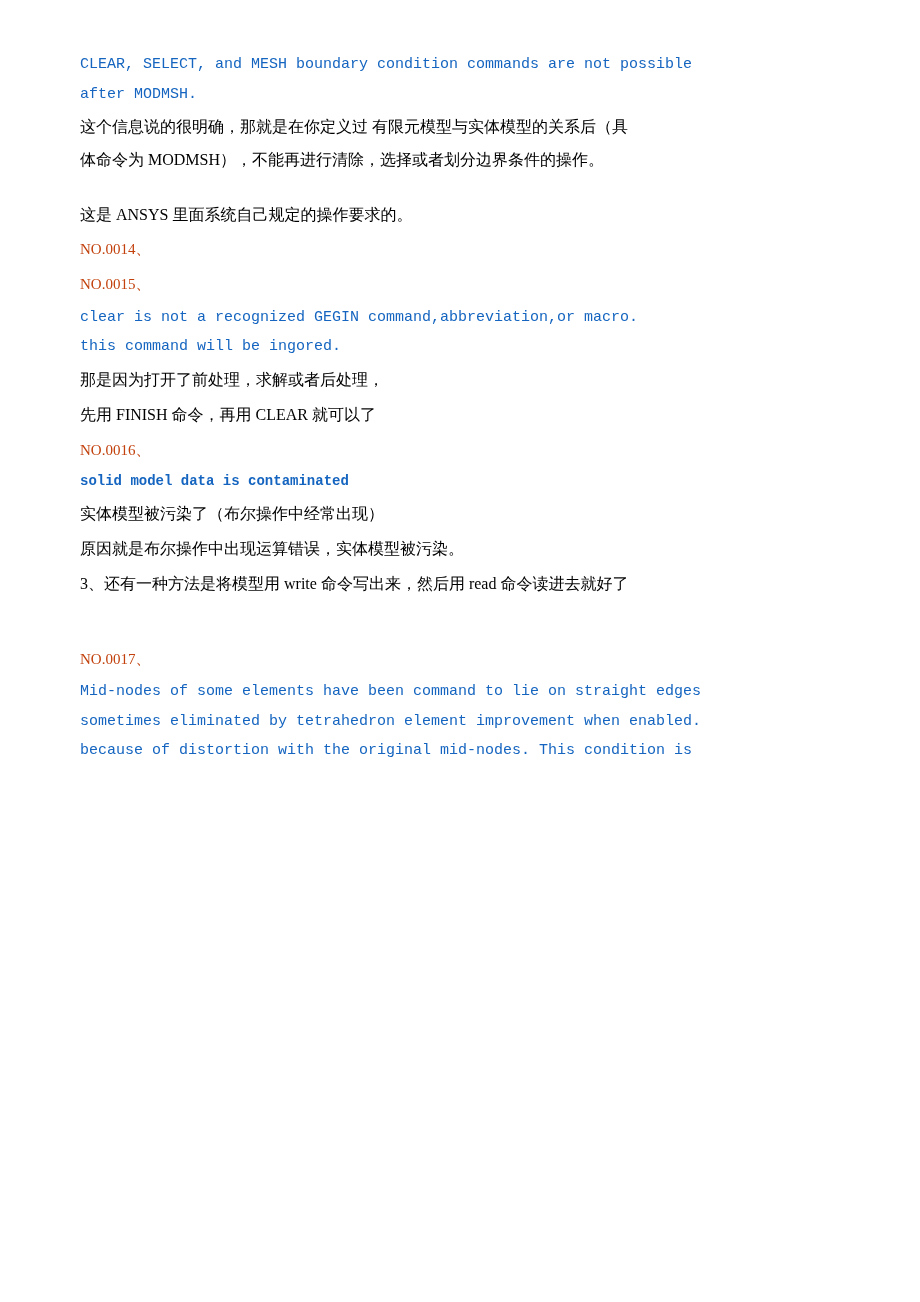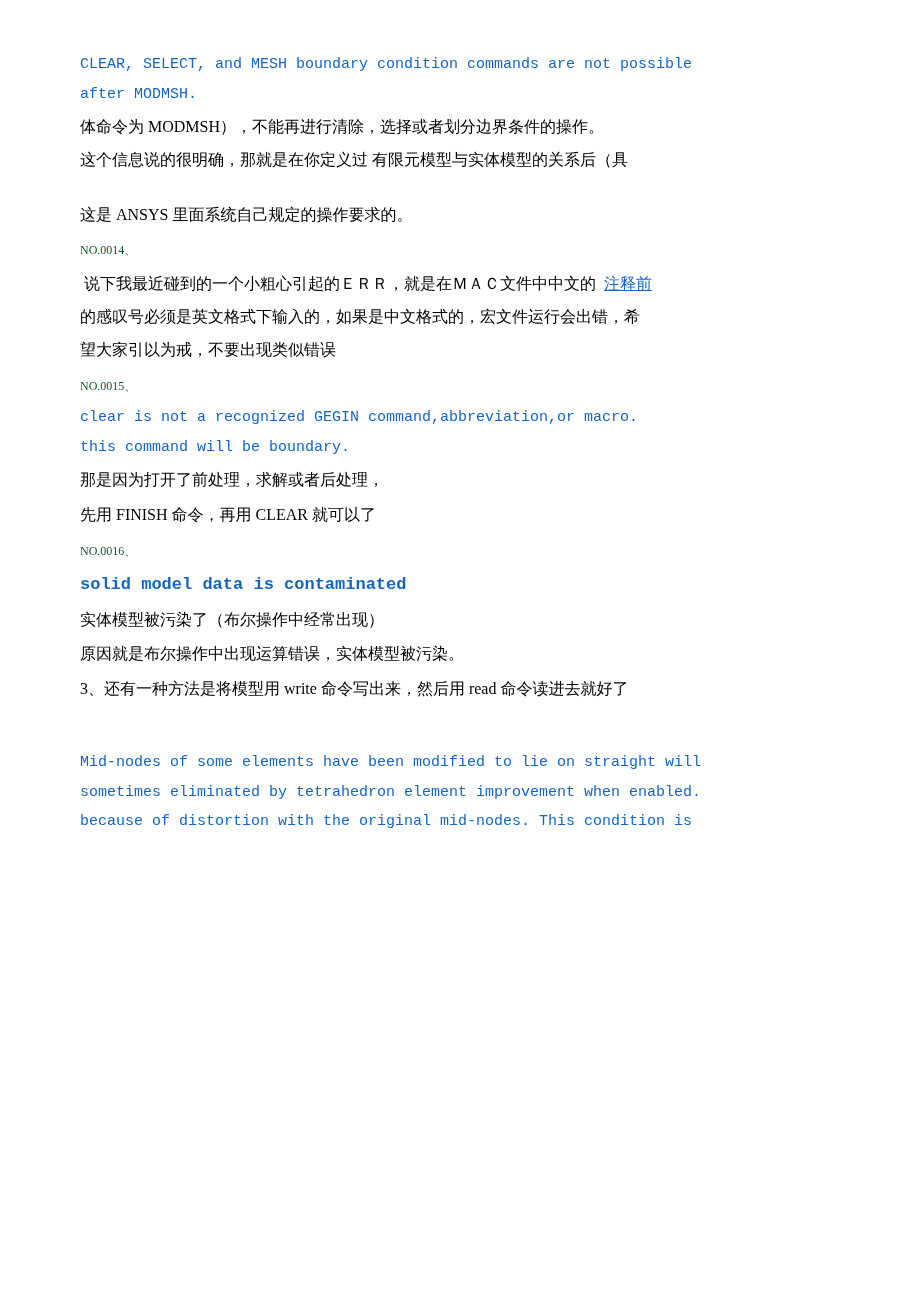--- a/index.html
+++ b/index.html
@@ -19,28 +19,28 @@
     }
     .blue-mono {
       color: #1565C0;
       font-family: "Courier New", Courier, monospace;
       font-size: 15px;
       line-height: 1.7;
     }
     .blue-bold-mono {
       color: #1565C0;
       font-family: "Courier New", Courier, monospace;
-      font-size: 17px;
+      font-size: 14px;
       font-weight: bold;
       line-height: 1.7;
     }
     .blue-label {
-      color: #14532d;
+      color: #c2410c;
       font-family: SimSun, "宋体", serif;
-      font-size: 12px;
+      font-size: 15px;
     }
     .blue-link {
       color: #1565C0;
       text-decoration: underline;
       font-family: SimSun, "宋体", serif;
       font-size: 16px;
     }
     .chinese-text {
       color: #000000;
       font-family: SimSun, "宋体", serif;
@@ -58,49 +58,42 @@
 <body>
 
 <div>
 
   <div class="block">
     <p class="blue-mono">CLEAR, SELECT, and MESH boundary condition commands are not possible</p>
     <p class="blue-mono">after MODMSH.</p>
   </div>
 
   <div class="block">
+    <p class="chinese-text">这个信息说的很明确，那就是在你定义过 有限元模型与实体模型的关系后（具</p>
     <p class="chinese-text">体命令为 MODMSH），不能再进行清除，选择或者划分边界条件的操作。</p>
-    <p class="chinese-text">这个信息说的很明确，那就是在你定义过 有限元模型与实体模型的关系后（具</p>
   </div>
 
   <div class="spacer"></div>
 
   <div class="block">
     <p class="chinese-text">这是 ANSYS 里面系统自己规定的操作要求的。</p>
   </div>
 
   <div class="block">
     <span class="blue-label">NO.0014、</span>
   </div>
 
-  <div class="block">
-    <p class="chinese-text">
-      <span>说下我最近碰到的一个小粗心引起的ＥＲＲ，就是在ＭＡＣ文件中中文的</span><span class="blue-link">注释前</span>
-    </p>
-    <p class="chinese-text">的感叹号必须是英文格式下输入的，如果是中文格式的，宏文件运行会出错，希</p>
-    <p class="chinese-text">望大家引以为戒，不要出现类似错误</p>
-  </div>
 
   <div class="block">
     <span class="blue-label">NO.0015、</span>
   </div>
 
   <div class="block">
     <p class="blue-mono">clear is not a recognized GEGIN command,abbreviation,or macro.</p>
-    <p class="blue-mono">this command will be boundary.</p>
+    <p class="blue-mono">this command will be ingored.</p>
   </div>
 
   <div class="block">
     <p class="chinese-text">那是因为打开了前处理，求解或者后处理，</p>
   </div>
 
   <div class="block">
     <p class="chinese-text">先用 FINISH 命令，再用 CLEAR 就可以了</p>
   </div>
 
@@ -123,20 +116,23 @@
 
 
 
   <div class="block">
     <p class="chinese-text">3、还有一种方法是将模型用 write 命令写出来，然后用 read 命令读进去就好了</p>
   </div>
 
   <div class="spacer"></div>
   <div class="spacer"></div>
 
+  <div class="block">
+    <span class="blue-label">NO.0017、</span>
+  </div>
 
   <div class="block">
-    <p class="blue-mono">Mid-nodes of some elements have been modified to lie on straight will</p>
+    <p class="blue-mono">Mid-nodes of some elements have been command to lie on straight edges</p>
     <p class="blue-mono">sometimes eliminated by tetrahedron element improvement when enabled.</p>
     <p class="blue-mono">because of distortion with the original mid-nodes.  This condition is</p>
   </div>
 
 </div>
 
 </body></html>

